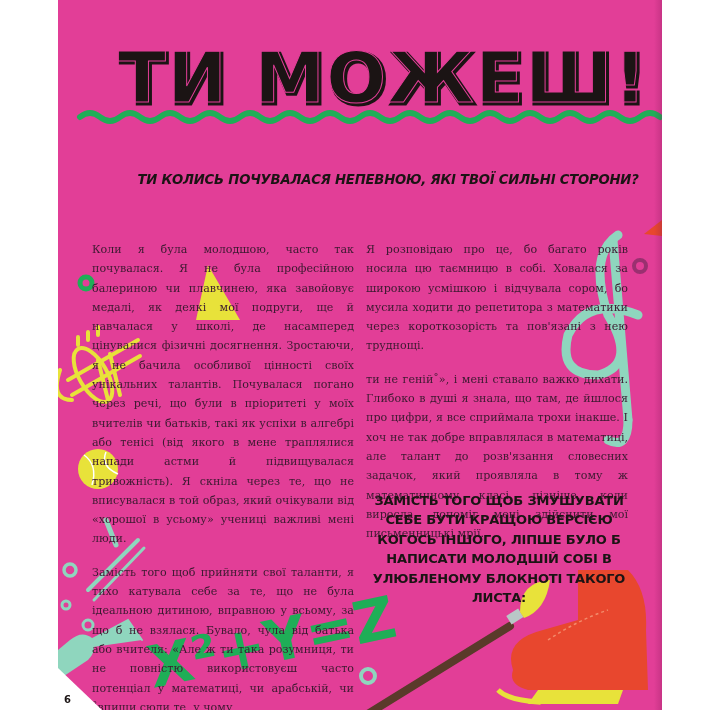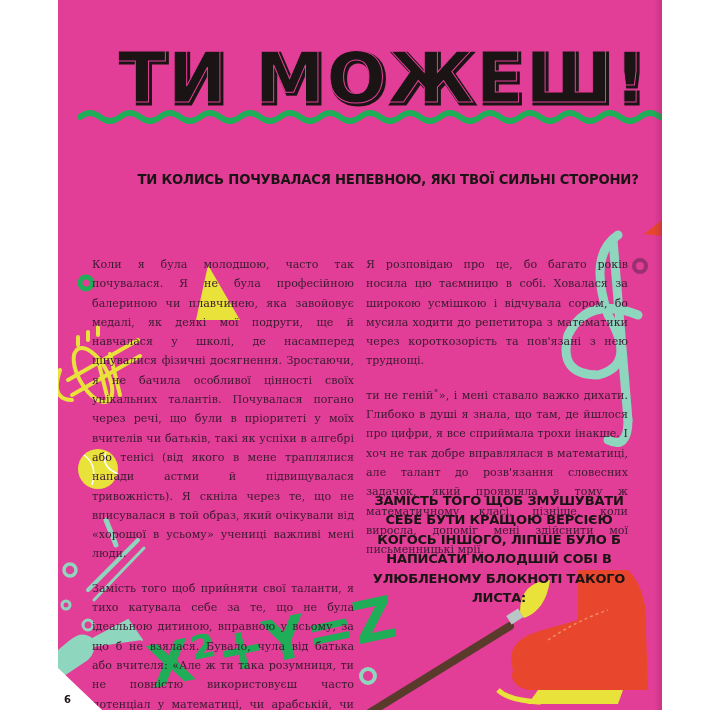--- a/index.html
+++ b/index.html
@@ -2,23 +2,23 @@
 <html><head>
 <meta charset="utf-8">
 <style>
   html, body { margin:0; padding:0; }
   body { width:720px; height:720px; background:#ffffff; position:relative; overflow:hidden; font-family:"DejaVu Serif", serif; }
   .page { position:absolute; left:58px; top:0; width:604px; height:710px; background:#e23e97; overflow:hidden; }
   .page::after { content:""; position:absolute; right:0; top:0; width:8px; height:100%; background:linear-gradient(to right, rgba(0,0,0,0), rgba(120,20,80,0.25)); }
   .deco { position:absolute; }
   .title { position:absolute; left:45px; top:36px; width:560px; height:80px; }
   .title svg text { font-family:"DejaVu Sans", sans-serif; font-weight:bold; }
-  .subtitle { position:absolute; left:70px; top:170px; width:520px; text-align:center; font-family:"DejaVu Sans", sans-serif; font-weight:bold; font-size:13.2px; line-height:19px; color:#1b1414; text-transform:uppercase; letter-spacing:-0.2px; }
+  .subtitle { position:absolute; left:70px; top:170px; width:520px; text-align:center; font-family:"DejaVu Sans", sans-serif; font-weight:bold; font-style:italic; font-size:13.2px; line-height:19px; color:#1b1414; text-transform:uppercase; letter-spacing:-0.2px; }
   .col { position:absolute; top:240px; width:262px; font-size:11.1px; line-height:19.3px; color:#3b1a30; text-align:justify; hyphens:manual; }
-  .col p { margin:15px 0 14px 0; }
+  .col p { margin:0 0 14px 0; }
   .col-left { left:34px; }
   .col-right { left:308px; }
   .callout { position:absolute; left:312px; top:491px; width:258px; text-align:center; font-family:"DejaVu Sans", sans-serif; font-weight:bold; font-size:13px; line-height:19.4px; color:#1b1414; text-transform:uppercase; letter-spacing:-0.2px; }
   .pagenum { position:absolute; left:0; top:668px; width:0; height:0; border-left:44px solid #ffffff; border-top:42px solid transparent; }
   .pagenum-text { position:absolute; left:6px; top:694px; font-family:"DejaVu Sans", sans-serif; font-weight:bold; font-size:10px; color:#1b1414; }
 </style>
 </head>
 <body>
 
 <div class="page">

